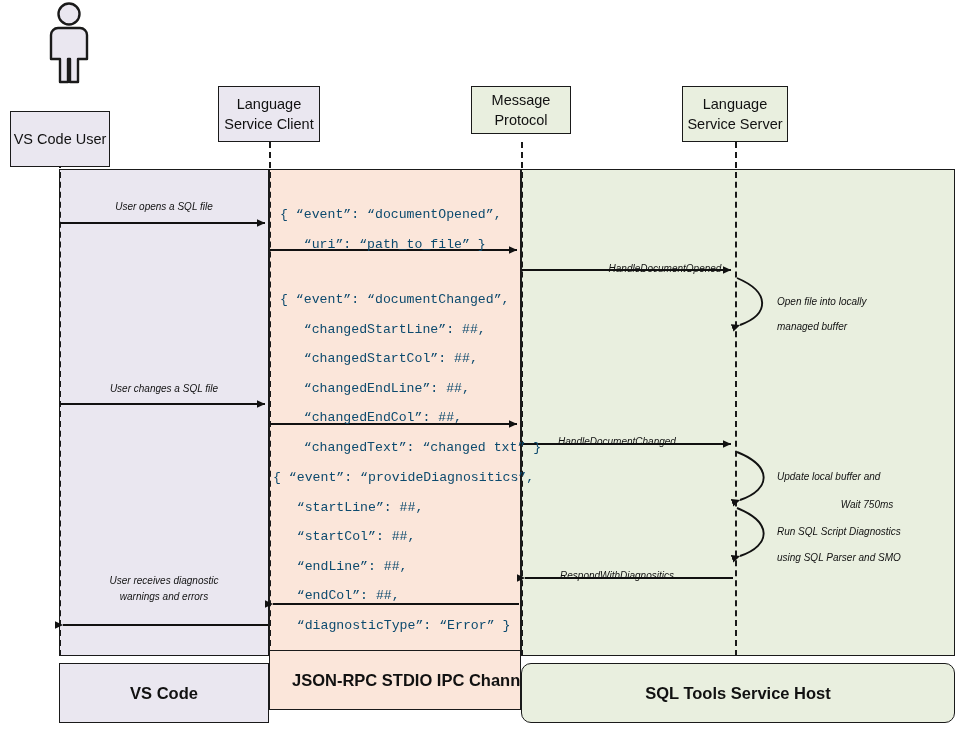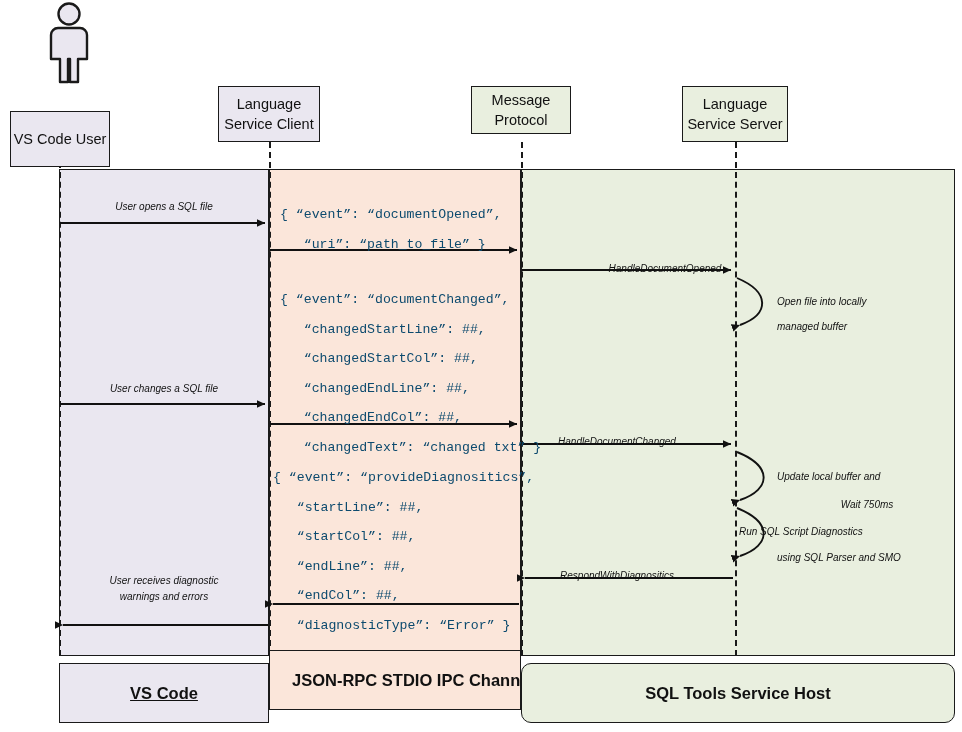--- a/index.html
+++ b/index.html
@@ -29,21 +29,21 @@
   .actor{position:absolute;}
   .actor svg{display:block;}
 
   
   .band{
     position:absolute;
     border:1.6px solid #1a1a1a;
     box-sizing:border-box;
   }
   .band-peach{background:#FBE6DA;}
-  .band-lav{background:#EAE7F0;text-decoration:underline;}
+  .band-lav{background:#EAE7F0;}
   .band-grn{background:#E9EFDF;}
 
   
   .foot{
     position:absolute;
     border:1.6px solid #1a1a1a;
     box-sizing:border-box;
     display:flex;align-items:center;justify-content:center;
     font-size:16.5px;font-weight:bold;color:#111;
     white-space:nowrap;
@@ -164,21 +164,21 @@
   <div class="lbl center" style="left:617px;top:437px;">HandleDocumentChanged</div>
 
   <div class="lbl center" style="left:617px;top:561px;margin-top:10px;">RespondWithDiagnositics</div>
 
   <div class="lbl" style="left:777px;top:297px;">Open file into locally</div>
   <div class="lbl" style="left:777px;top:322px;">managed buffer</div>
 
   <div class="lbl" style="left:777px;top:472px;">Update local buffer and</div>
   <div class="lbl center" style="left:855px;top:500px;margin-left:12px;">Wait 750ms</div>
 
-  <div class="lbl" style="left:739px;top:527px;font-style:italic;">Run SQL Script Diagnostics</div>
+  <div class="lbl" style="left:777px;top:527px;font-style:italic;">Run SQL Script Diagnostics</div>
   <div class="lbl" style="left:777px;top:553px;">using SQL Parser and SMO</div>
 
   <div class="json" style="left:280px;top:200px;">{ “event”: “documentOpened”,
    “uri”: “path_to_file” }</div>
 
   <div class="json" style="left:280px;top:285px;">{ “event”: “documentChanged”,
    “changedStartLine”: ##,
    “changedStartCol”: ##,
    “changedEndLine”: ##,
    “changedEndCol”: ##,

